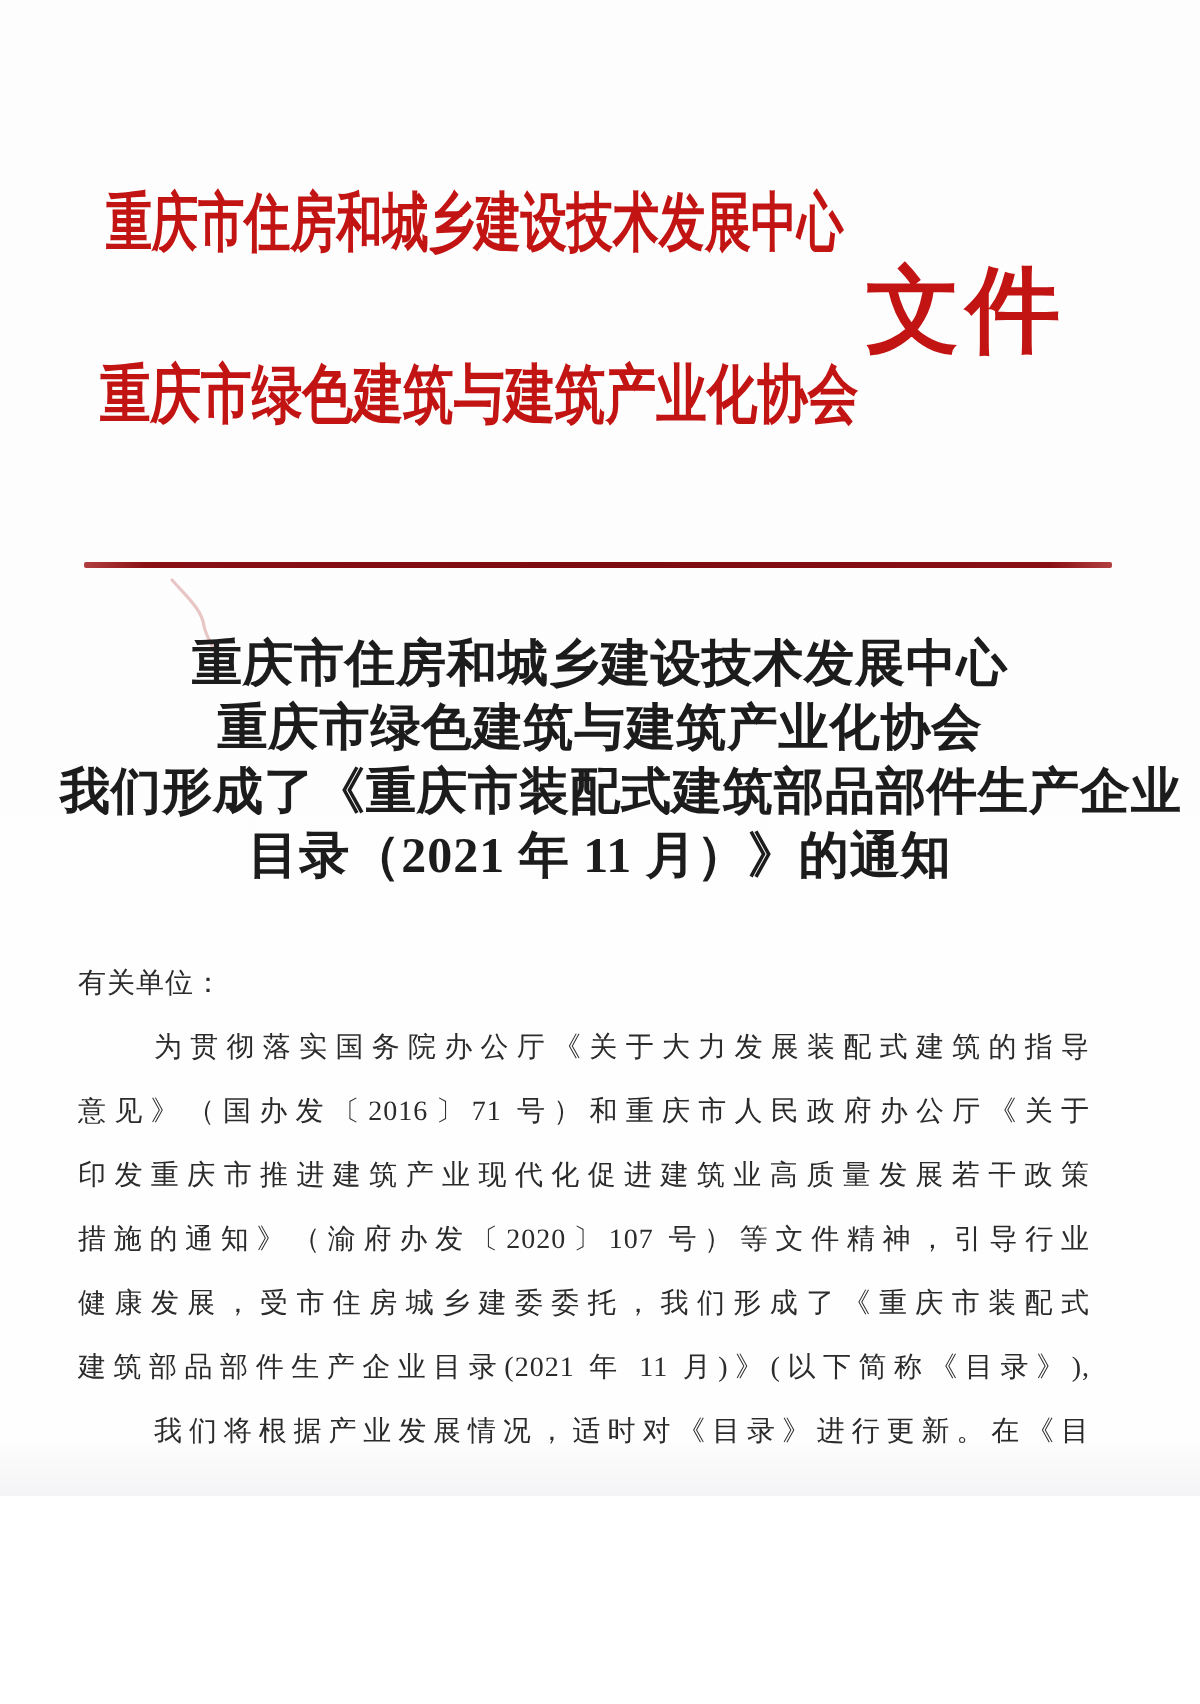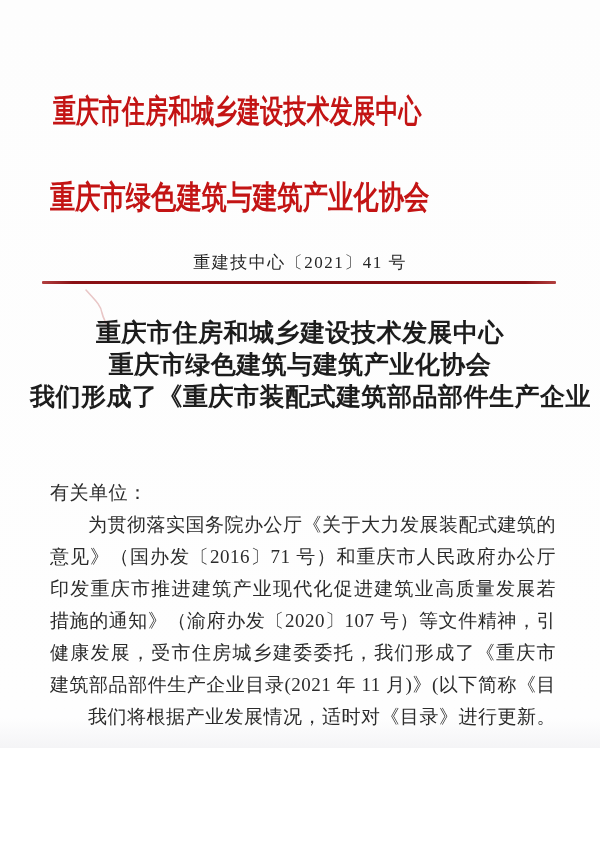--- a/index.html
+++ b/index.html
@@ -82,23 +82,23 @@
     font-size: 25px;
     line-height: 32px;
     letter-spacing: 0.5px;
   }
   .title-line { height: 32px; white-space: nowrap; }
 
   
   .body-block {
     position: absolute;
     top: 477px;
-    left: 50px;
+    left: 39px;
     width: 506px;
-    font-size: 19px;
+    font-size: 14px;
     line-height: 32px;
     color: #2b2b2b;
     letter-spacing: 0.5px;
   }
   .body-line { height: 32px; overflow: hidden; }
   .body-line.full { text-align: justify; text-align-last: justify; }
   .body-line.indent { text-indent: 38px; }
   .body-line.short { text-align: left; }
 
   
@@ -112,36 +112,37 @@
   }
 </style>
 </head>
 <body>
 
 <div class="page">
 
   <div class="org-line org-line-1">
     <span class="scale">重庆市住房和城乡建设技术发展中心</span>
   </div>
+  <div class="doc-type-word">文件</div>
   <div class="org-line org-line-2">
     <span class="scale">重庆市绿色建筑与建筑产业化协会</span>
   </div>
 
-  <div class="doc-number">重建技中心〔2021〕41 号</div>
 
   <div class="red-divider"></div>
 
   <svg class="pen-mark" width="40" height="45" viewBox="0 0 40 45">
     <path d="M6,2 C14,11 21,17 22,25 C23,30 26,34 28,40" fill="none" stroke="#d89a9a" stroke-width="1.6" stroke-linecap="round"></path>
   </svg>
 
   <div class="title-block">
     <div class="title-line">重庆市住房和城乡建设技术发展中心</div>
     <div class="title-line">重庆市绿色建筑与建筑产业化协会</div>
     <div class="title-line">我们形成了《重庆市装配式建筑部品部件生产企业</div>
+    <div class="title-line">目录（2021 年 11 月）》的通知</div>
   </div>
 
   <div class="body-block">
     <div class="body-line short">有关单位：</div>
 
     <div class="body-line full indent">为贯彻落实国务院办公厅《关于大力发展装配式建筑的指导</div>
     <div class="body-line full">意见》（国办发〔2016〕71 号）和重庆市人民政府办公厅《关于</div>
     <div class="body-line full">印发重庆市推进建筑产业现代化促进建筑业高质量发展若干政策</div>
     <div class="body-line full">措施的通知》（渝府办发〔2020〕107 号）等文件精神，引导行业</div>
     <div class="body-line full">健康发展，受市住房城乡建委委托，我们形成了《重庆市装配式</div>

